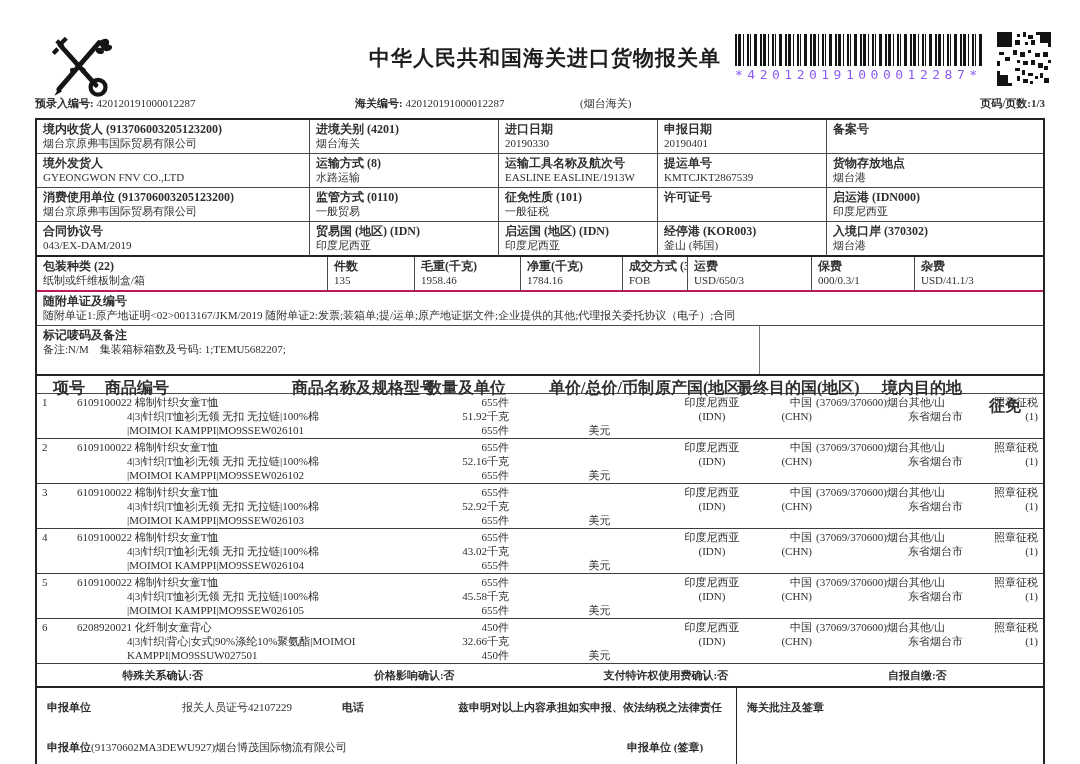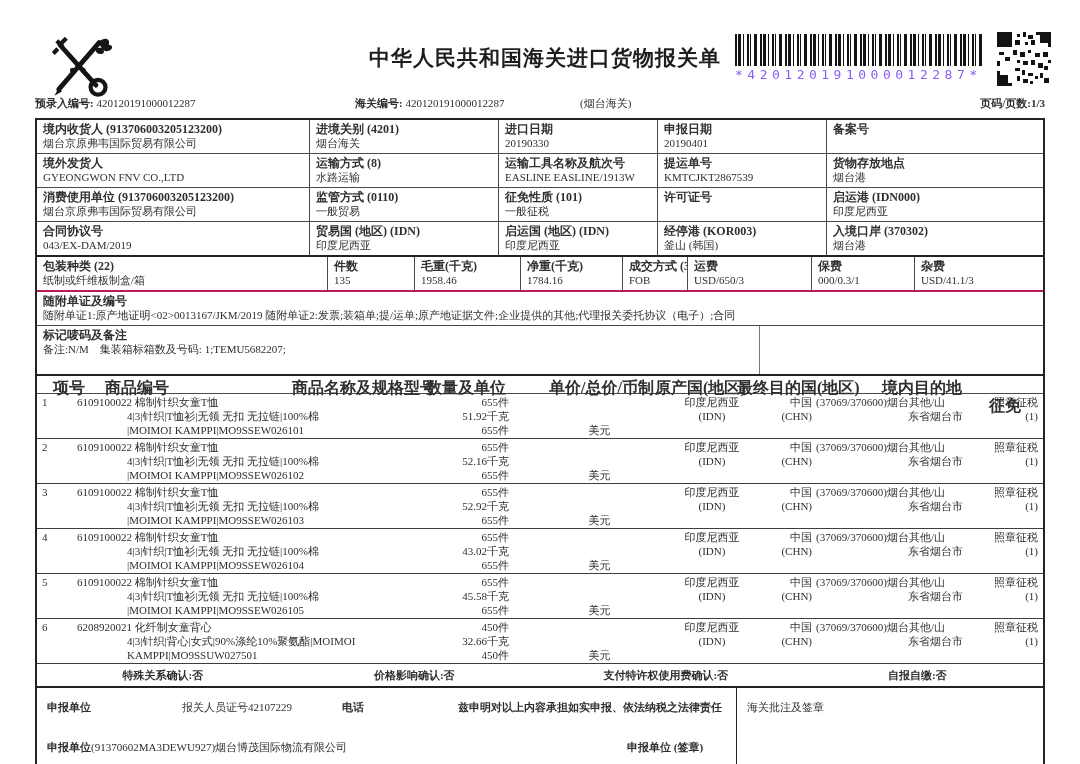--- a/index.html
+++ b/index.html
@@ -93,21 +93,21 @@
   .f-left{position:relative;border-right:1.5px solid #222;}
   .f-left span{position:absolute;font-size:11px;white-space:nowrap;}
   .fl-agent{left:10px;top:12px;font-weight:bold;}
   .fl-cert{left:145px;top:12px;}
   .fl-phone{left:305px;top:12px;font-weight:bold;}
   .fl-decl{right:14px;top:12px;font-weight:bold;}
   .fl-unit{left:10px;top:52px;}
   .fl-unit b{font-weight:bold;}
   .fl-seal{left:590px;top:52px;font-weight:bold;}
   .f-right{position:relative;}
-  .f-right span{position:absolute;left:10px;top:12px;font-size:11px;font-weight:normal;}
+  .f-right span{position:absolute;left:10px;top:12px;font-size:11px;font-weight:bold;}
 </style>
 </head>
 <body>
 
 <div class="top">
   <div class="emblem">
     <svg viewBox="0 0 64 64" width="70" height="68">
       <g stroke="#151515" fill="none" stroke-linecap="round">
         <line x1="13" y1="12" x2="47" y2="50" stroke-width="4.5"></line>
         <line x1="50" y1="10" x2="12" y2="54" stroke-width="4.5"></line>

